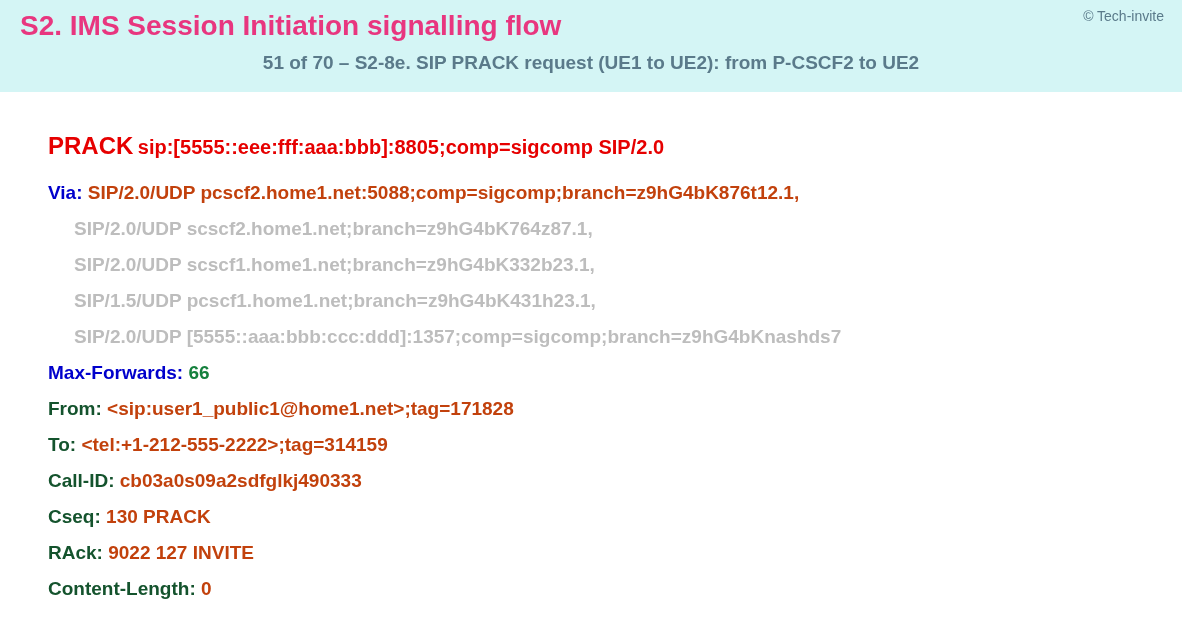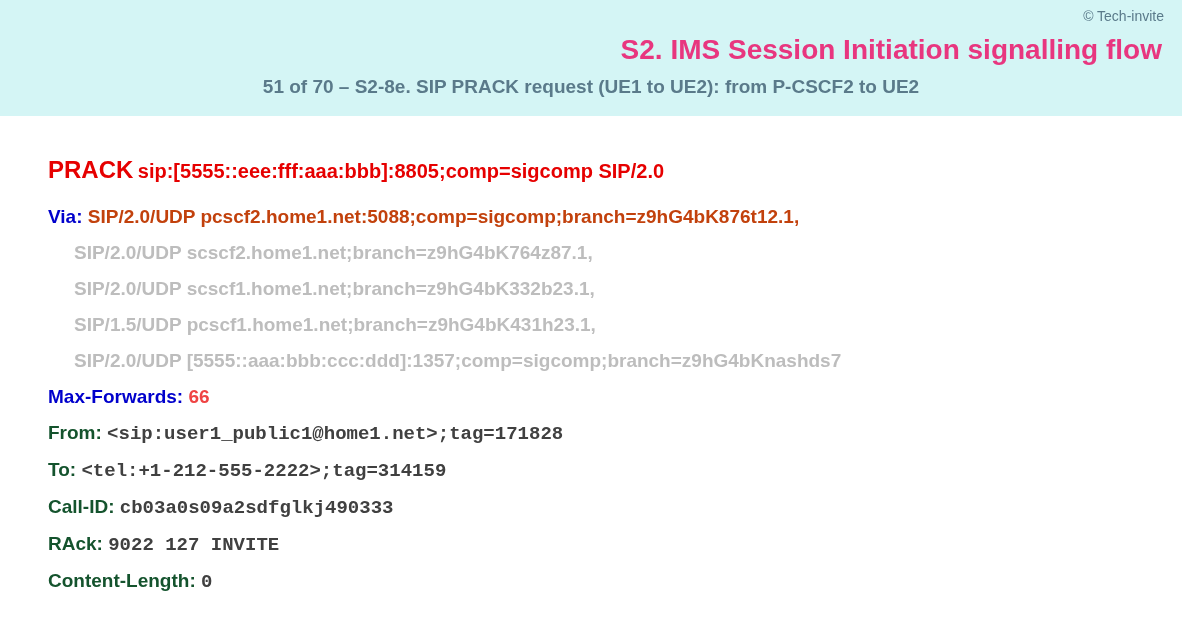--- a/index.html
+++ b/index.html
@@ -17,26 +17,25 @@
     position: relative;
   }
   .copyright {
     position: absolute;
     top: 8px;
     right: 18px;
     color: #5a7a8a;
     font-size: 14px;
   }
   .title {
-    text-align: right;
+    text-align: left;
     color: #e8367f;
     font-size: 28px;
     font-weight: bold;
     margin-bottom: 10px;
-    margin-top: 24px;
   }
   .subtitle {
     text-align: center;
     color: #5a7a8a;
     font-size: 19px;
     font-weight: bold;
   }
   .content {
     padding: 40px 30px 20px 48px;
   }
@@ -61,26 +60,25 @@
   .hdr-name {
     color: #0000cc;
   }
   .hdr-name-dim {
     color: #14532d;
   }
   .hdr-val-dark {
     color: #c2410c;
   }
   .hdr-val-mid {
-    color: #ef4444;
+    color: #15803d;
     text-align: center;
   }
   .hdr-val-dim {
-    color: #404040;
-    font-family: Liberation Mono, monospace;
+    color: #c2410c;
   }
   .via-cont {
     padding-left: 26px;
     margin-bottom: 14px;
     font-size: 19px;
     font-weight: bold;
     color: #bdbdbd;
   }
 </style>
 </head>
@@ -116,20 +114,23 @@
   </div>
 
   <div class="header-row">
     <span class="hdr-name-dim">To</span><span class="hdr-name-dim">: </span><span class="hdr-val-dim">&lt;tel:+1-212-555-2222&gt;;tag=314159</span>
   </div>
 
   <div class="header-row">
     <span class="hdr-name-dim">Call-ID</span><span class="hdr-name-dim">: </span><span class="hdr-val-dim">cb03a0s09a2sdfglkj490333</span>
   </div>
 
+  <div class="header-row">
+    <span class="hdr-name-dim">Cseq</span><span class="hdr-name-dim">: </span><span class="hdr-val-dim">130 PRACK</span>
+  </div>
 
   <div class="header-row">
     <span class="hdr-name-dim">RAck</span><span class="hdr-name-dim">: </span><span class="hdr-val-dim">9022 127 INVITE</span>
   </div>
 
   <div class="header-row">
     <span class="hdr-name-dim">Content-Length</span><span class="hdr-name-dim">: </span><span class="hdr-val-dim">0</span>
   </div>
 
 </div>

